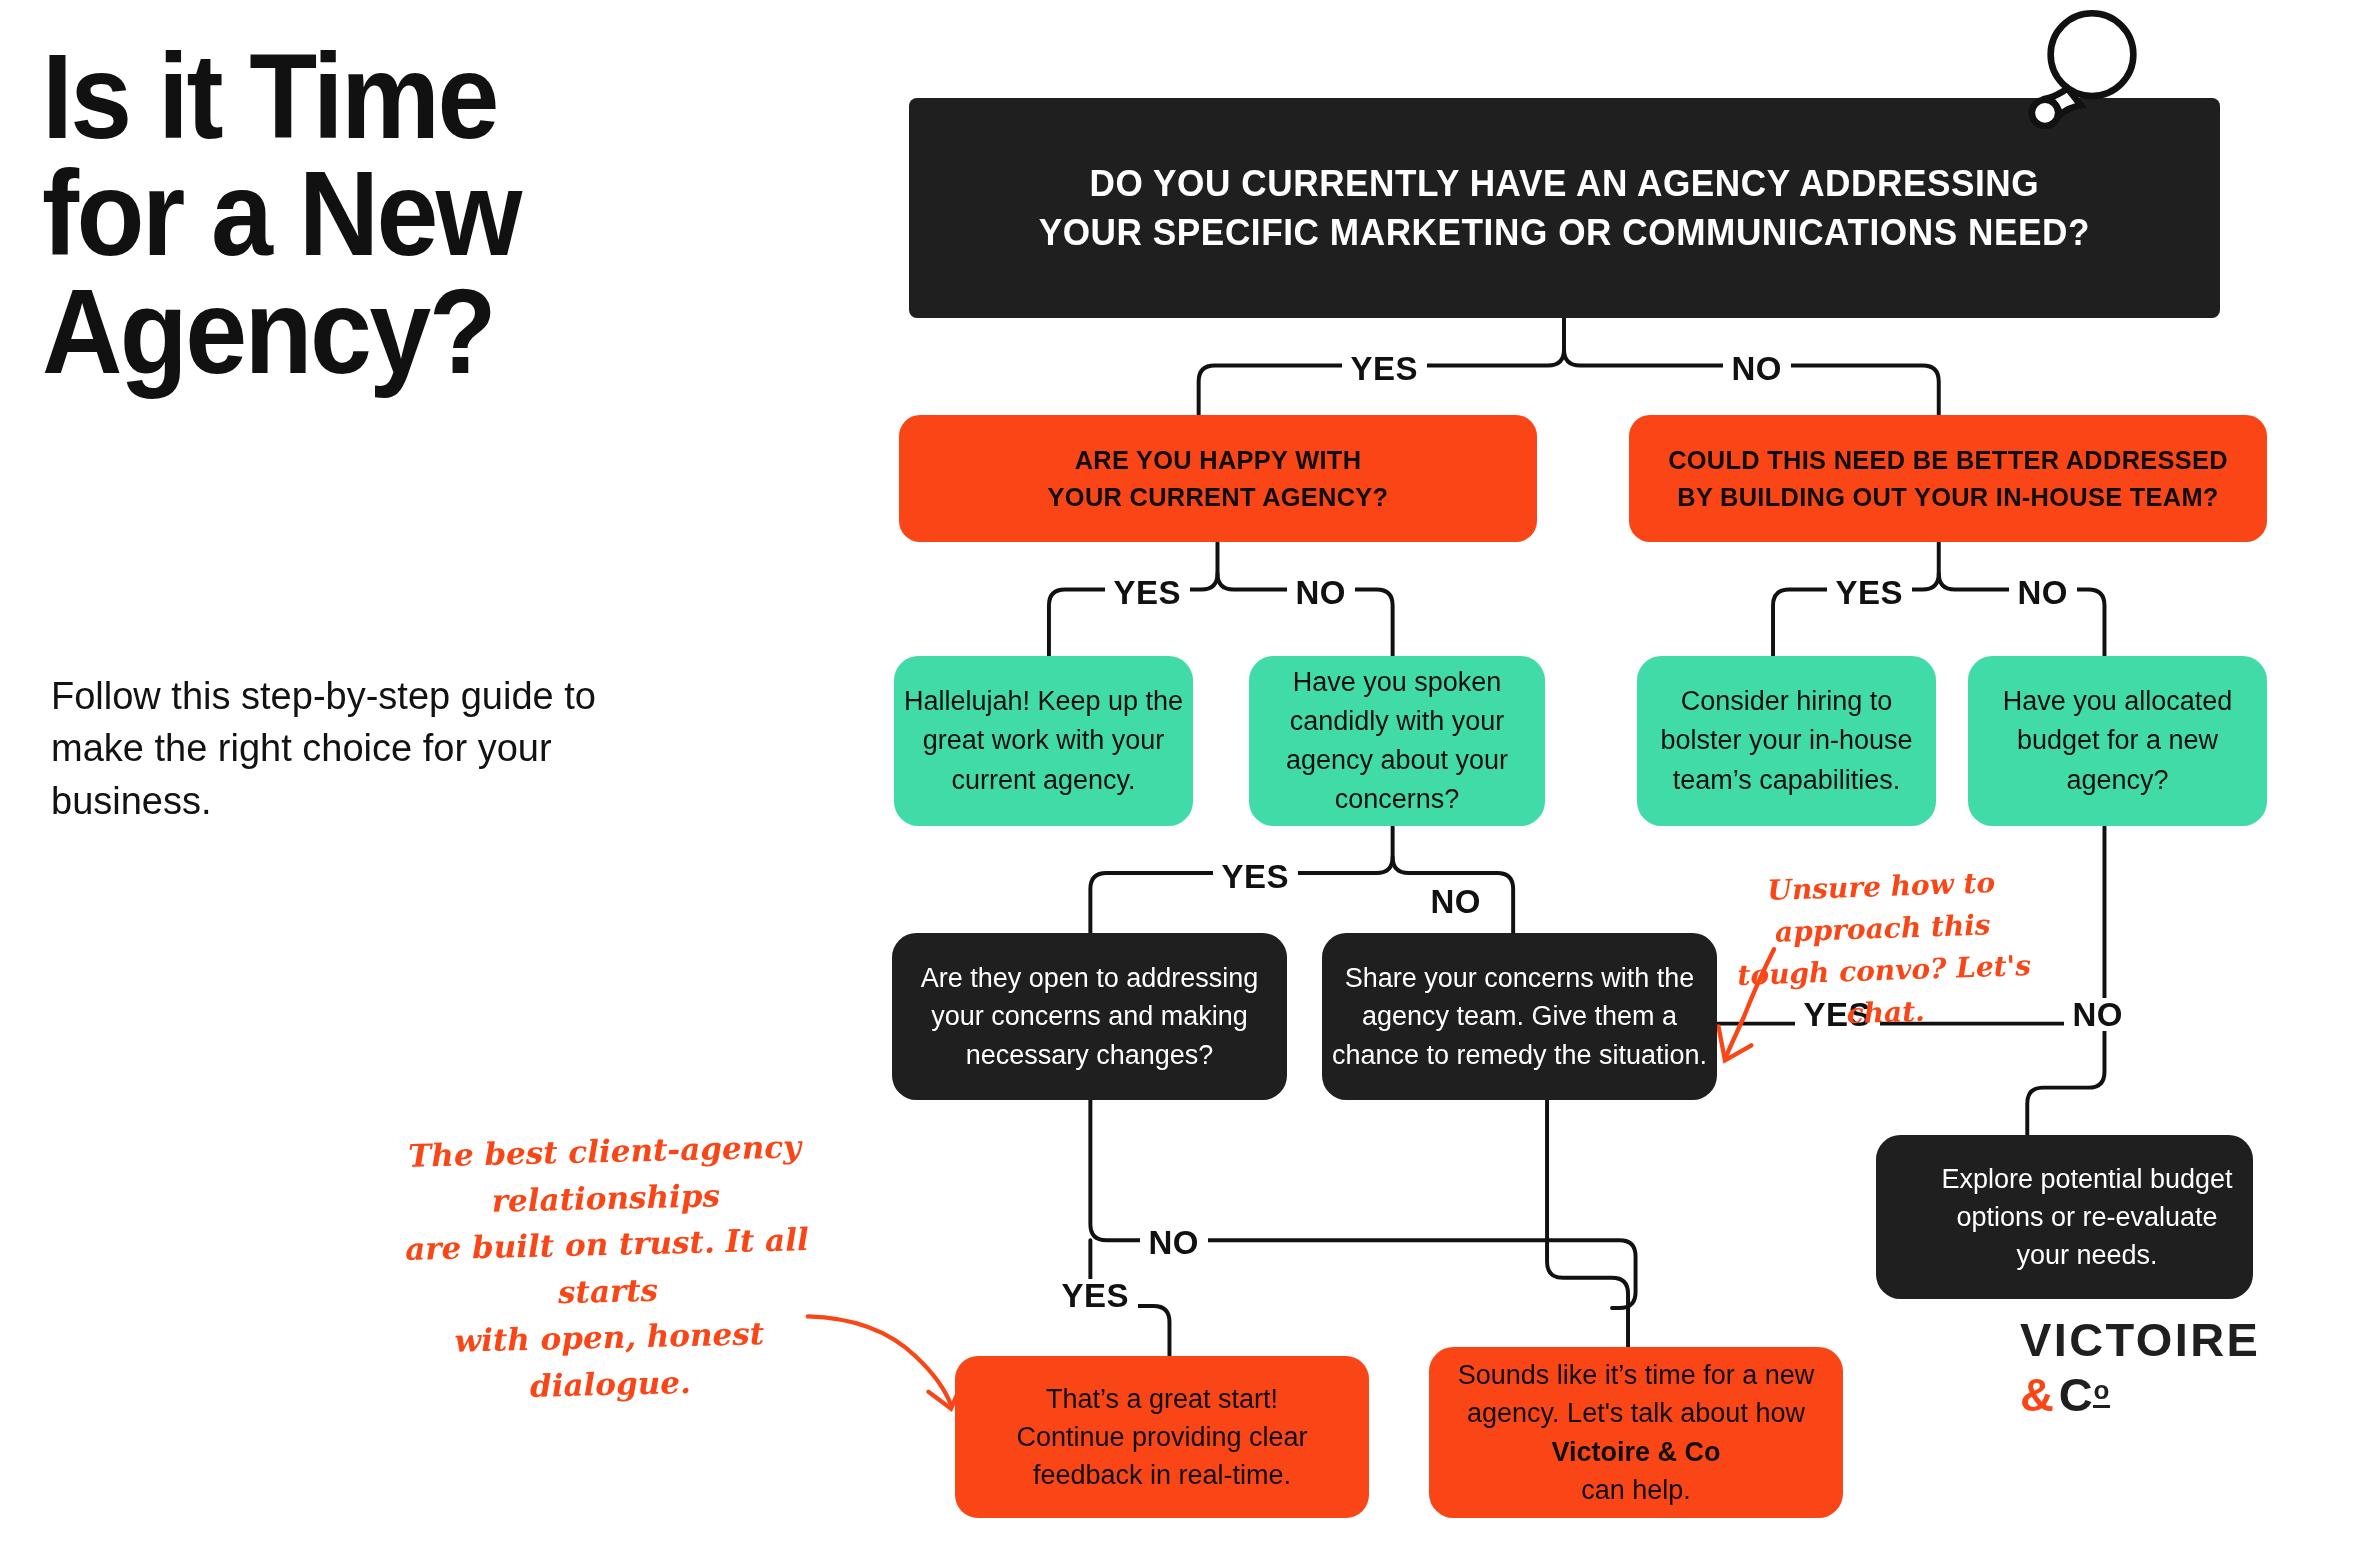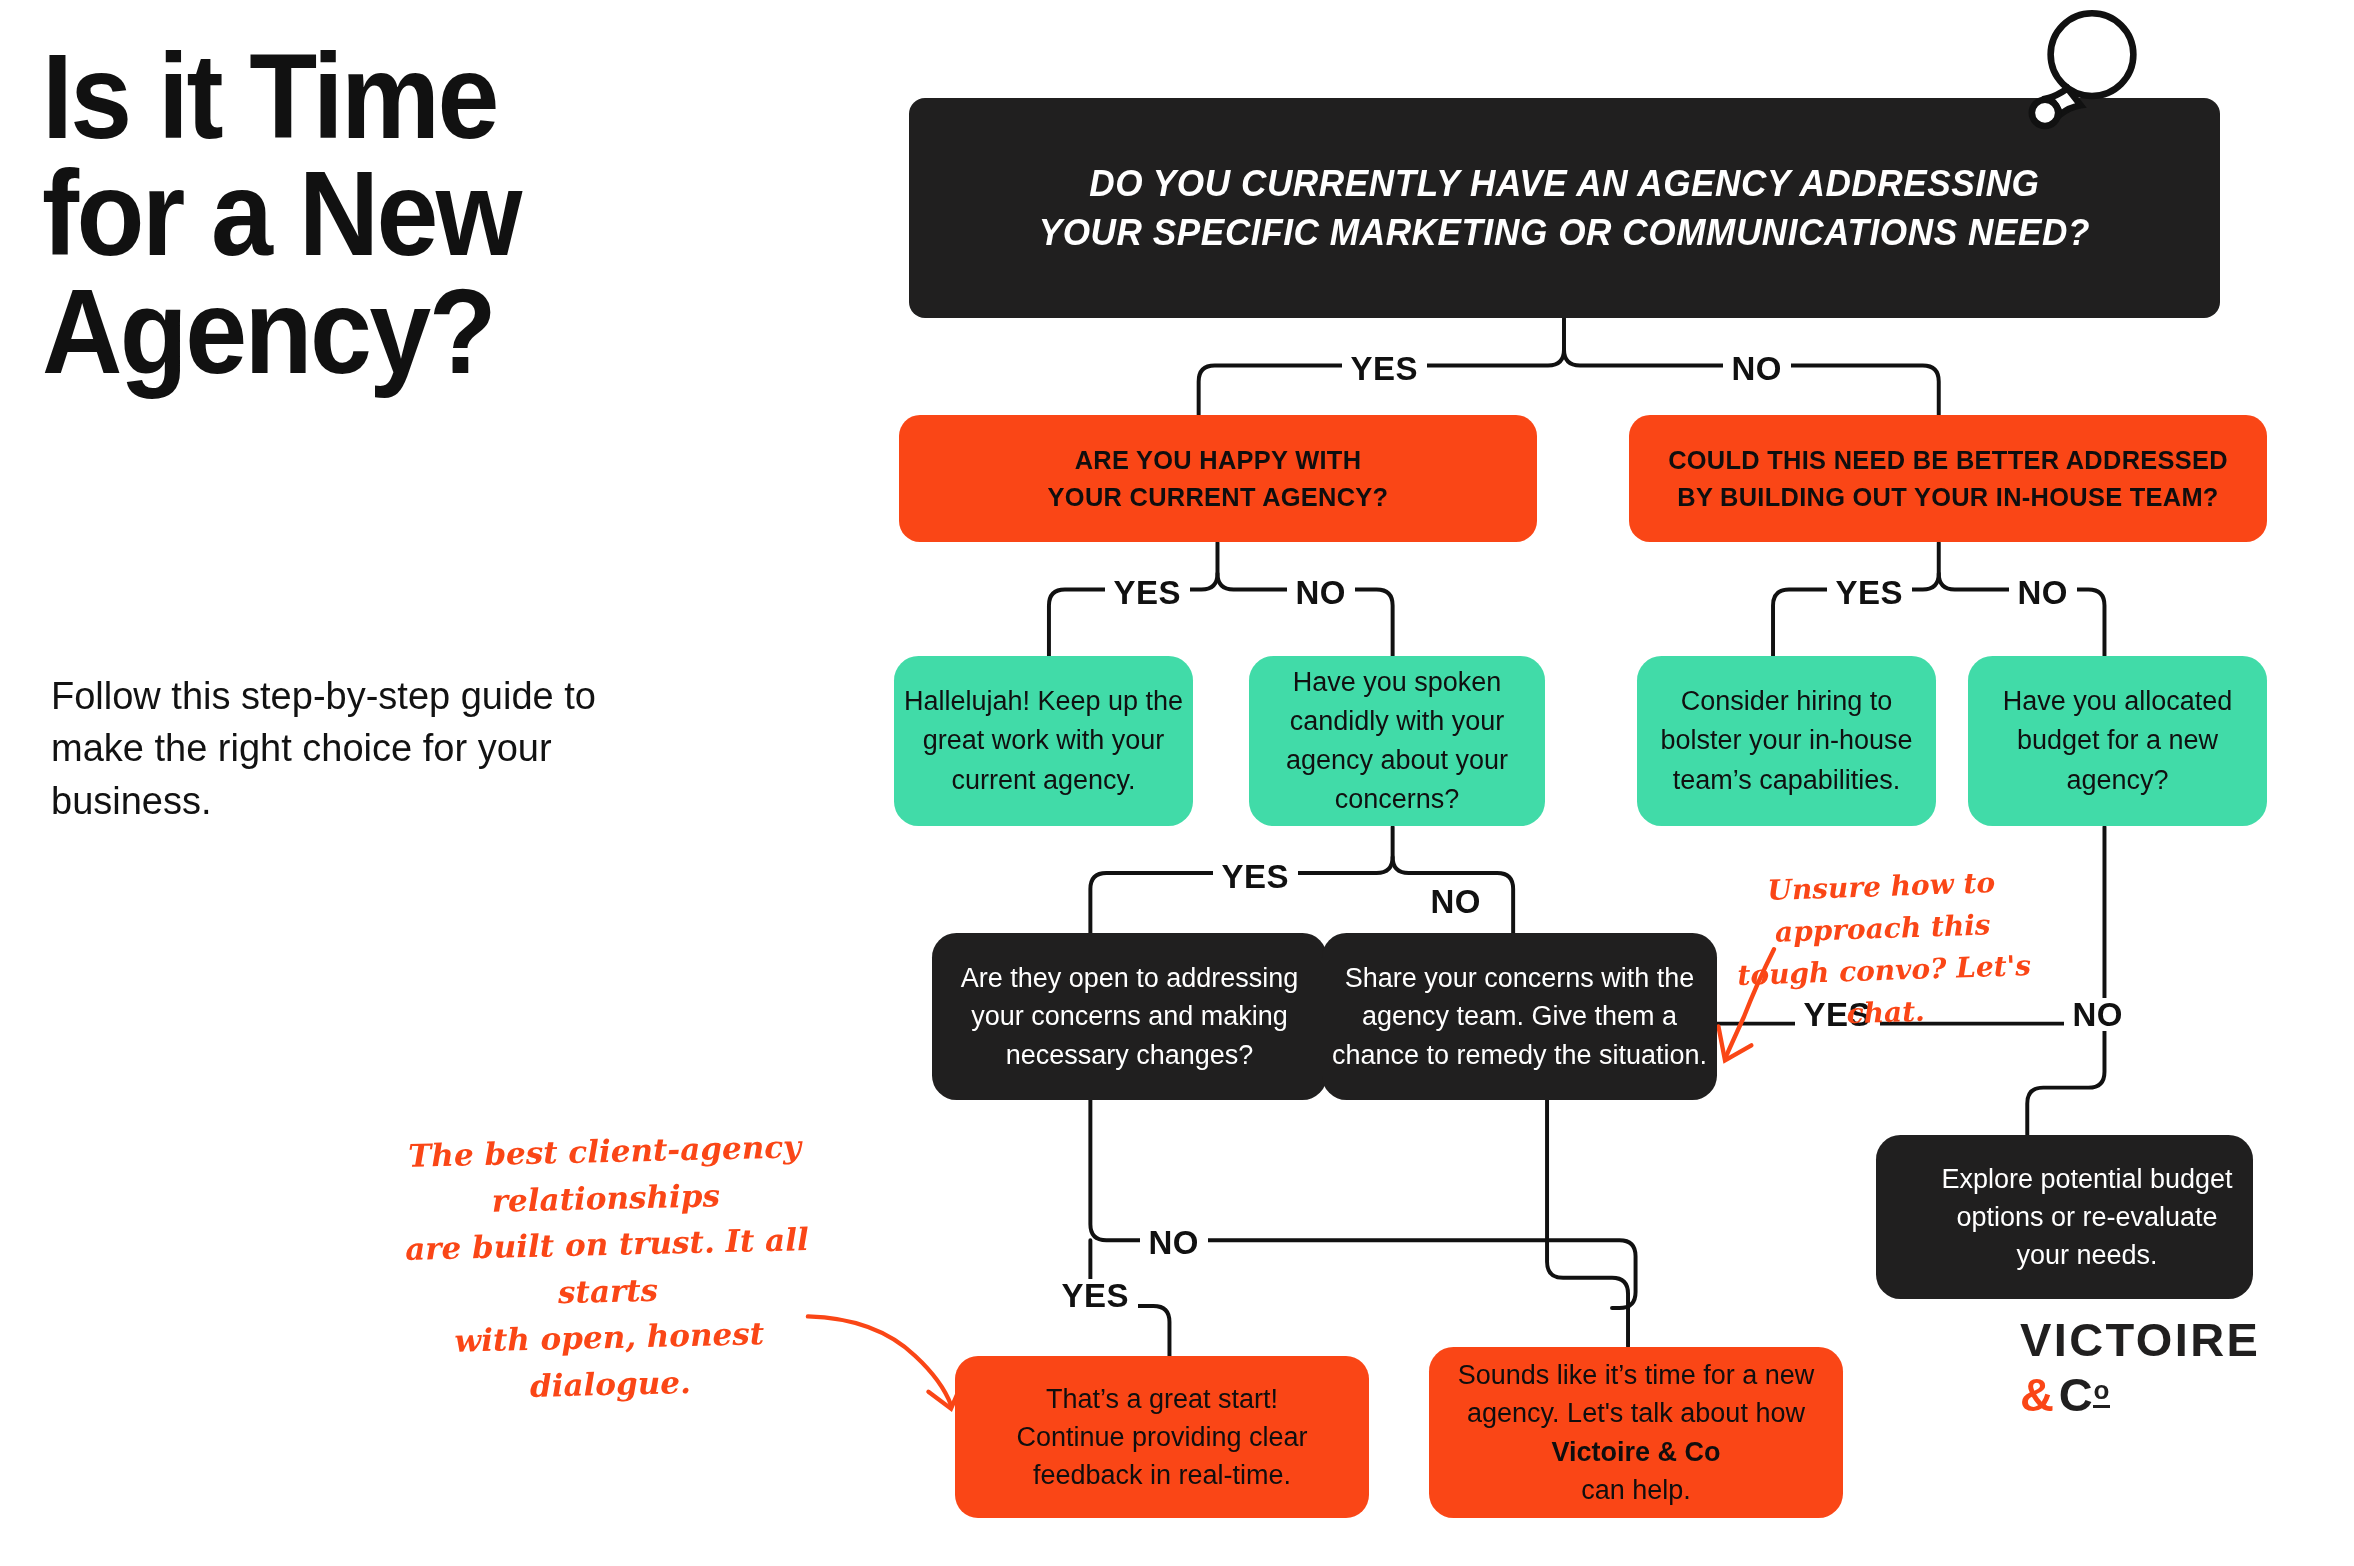--- a/index.html
+++ b/index.html
@@ -27,22 +27,22 @@
     display:flex;align-items:center;justify-content:center;
     text-align:center;border-radius:24.5px;z-index:5;
   }
   .node span{display:block;white-space:pre-line;}
 
   .n-dark{background:#201F1F;color:#ffffff;}
   .n-orange{background:#FA4616;color:#100E0E;}
   .n-green{background:#41DBA8;color:#101010;}
 
   .q-top{
-    border-radius:16px;font-size:37px;line-height:1.33;
-    font-weight:600;letter-spacing:0.6px;font-style:italic;
+    border-radius:8px;font-size:37px;line-height:1.33;
+    font-weight:600;letter-spacing:0.6px;
   }
   .q-top span{transform:scaleX(0.95);}
   .q-orange{
     font-size:25.4px;line-height:1.42;font-weight:bold;letter-spacing:0.3px;
     border-radius:21px;
   }
   .body-txt{font-size:27px;line-height:1.42;font-weight:400;}
   .body-txt-sm{font-size:27px;line-height:1.45;font-weight:400;}
 
   
@@ -161,21 +161,21 @@
 bolster your in-house
 team’s capabilities.</span>
   </div>
 
   <div class="node n-green body-txt-sm" style="left:1968px;top:656px;width:299px;height:170px;">
     <span>Have you allocated
 budget for a new
 agency?</span>
   </div>
 
-  <div class="node n-dark body-txt" style="left:932px;top:933px;width:395px;height:167px;">
+  <div class="node n-dark body-txt" style="left:892px;top:933px;width:395px;height:167px;">
     <span>Are they open to addressing
 your concerns and making
 necessary changes?</span>
   </div>
 
   <div class="node n-dark body-txt" style="left:1322px;top:933px;width:395px;height:167px;">
     <span>Share your concerns with the
 agency team. Give them a
 chance to remedy the situation.</span>
   </div>

